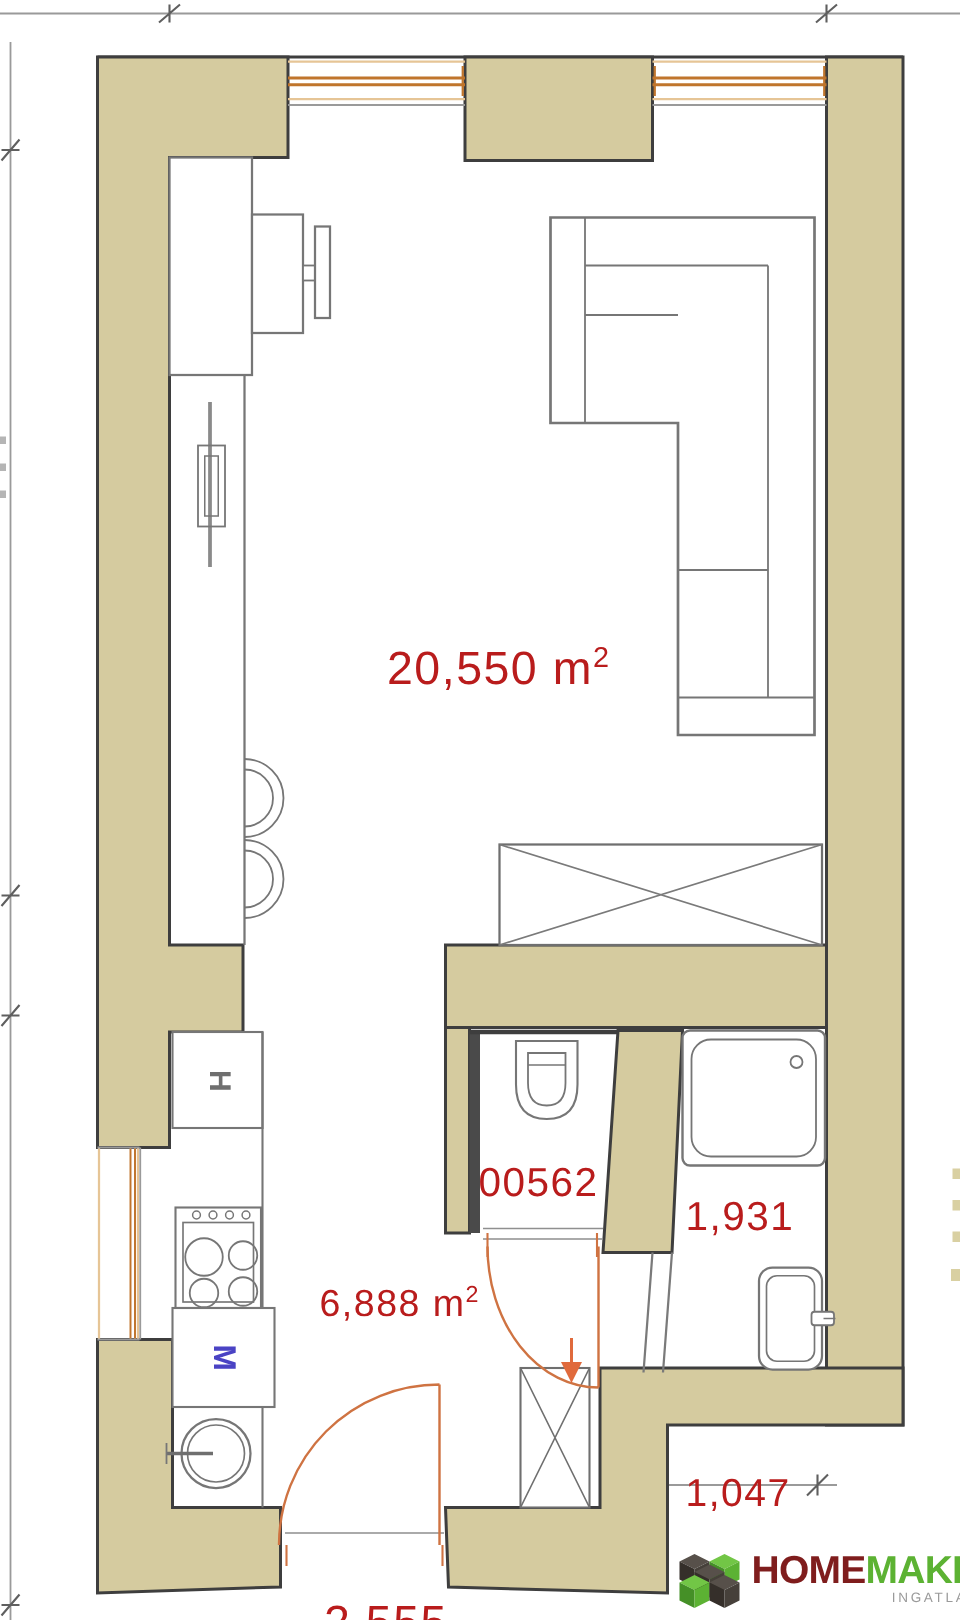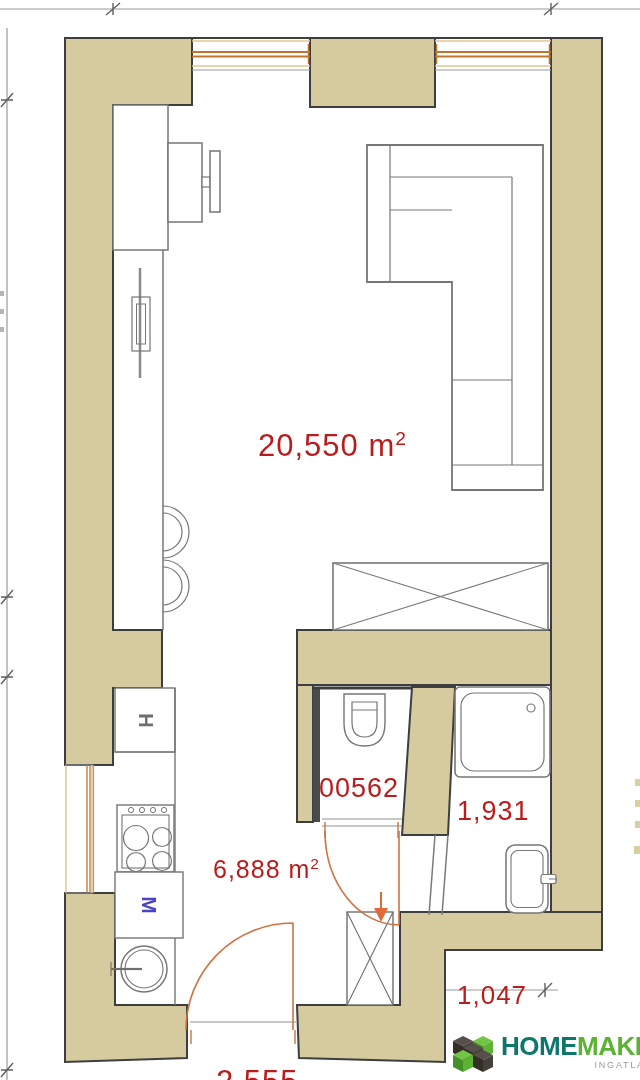--- a/index.html
+++ b/index.html
@@ -7,21 +7,21 @@
          font-family:"Liberation Sans",sans-serif;}
   #plan-svg{position:absolute;left:0;top:0;}
   .lbl{position:absolute;color:#b91c1c;letter-spacing:1px;white-space:nowrap;}
   .lbl sup{font-size:62%;vertical-align:super;letter-spacing:0;}
   .appl{position:absolute;display:flex;align-items:center;justify-content:center;}
   .appl span{display:block;transform:rotate(90deg);font-size:20px;color:#6f6f6f;font-weight:bold;}
   .appl.washer span{color:#4a43c4;font-size:21px;}
   .logo{position:absolute;left:449px;top:1029px;display:flex;align-items:flex-start;}
   .logo-text{margin-left:4px;}
   .logo-name{font-size:26px;font-weight:800;letter-spacing:-0.5px;line-height:1.35;}
-  .ln-dark{color:#0f766e;}
+  .ln-dark{color:#7f1d1d;}
   .ln-green{color:#5cb233;}
   .logo-sub{font-size:9px;letter-spacing:1.8px;color:#9a9a9a;text-align:right;margin-top:-4px;}
 </style>
 </head>
 <body>
 
 <div id="stage">
 
 <svg id="plan-svg" width="640" height="1080" viewBox="0 0 640 1080">
 

